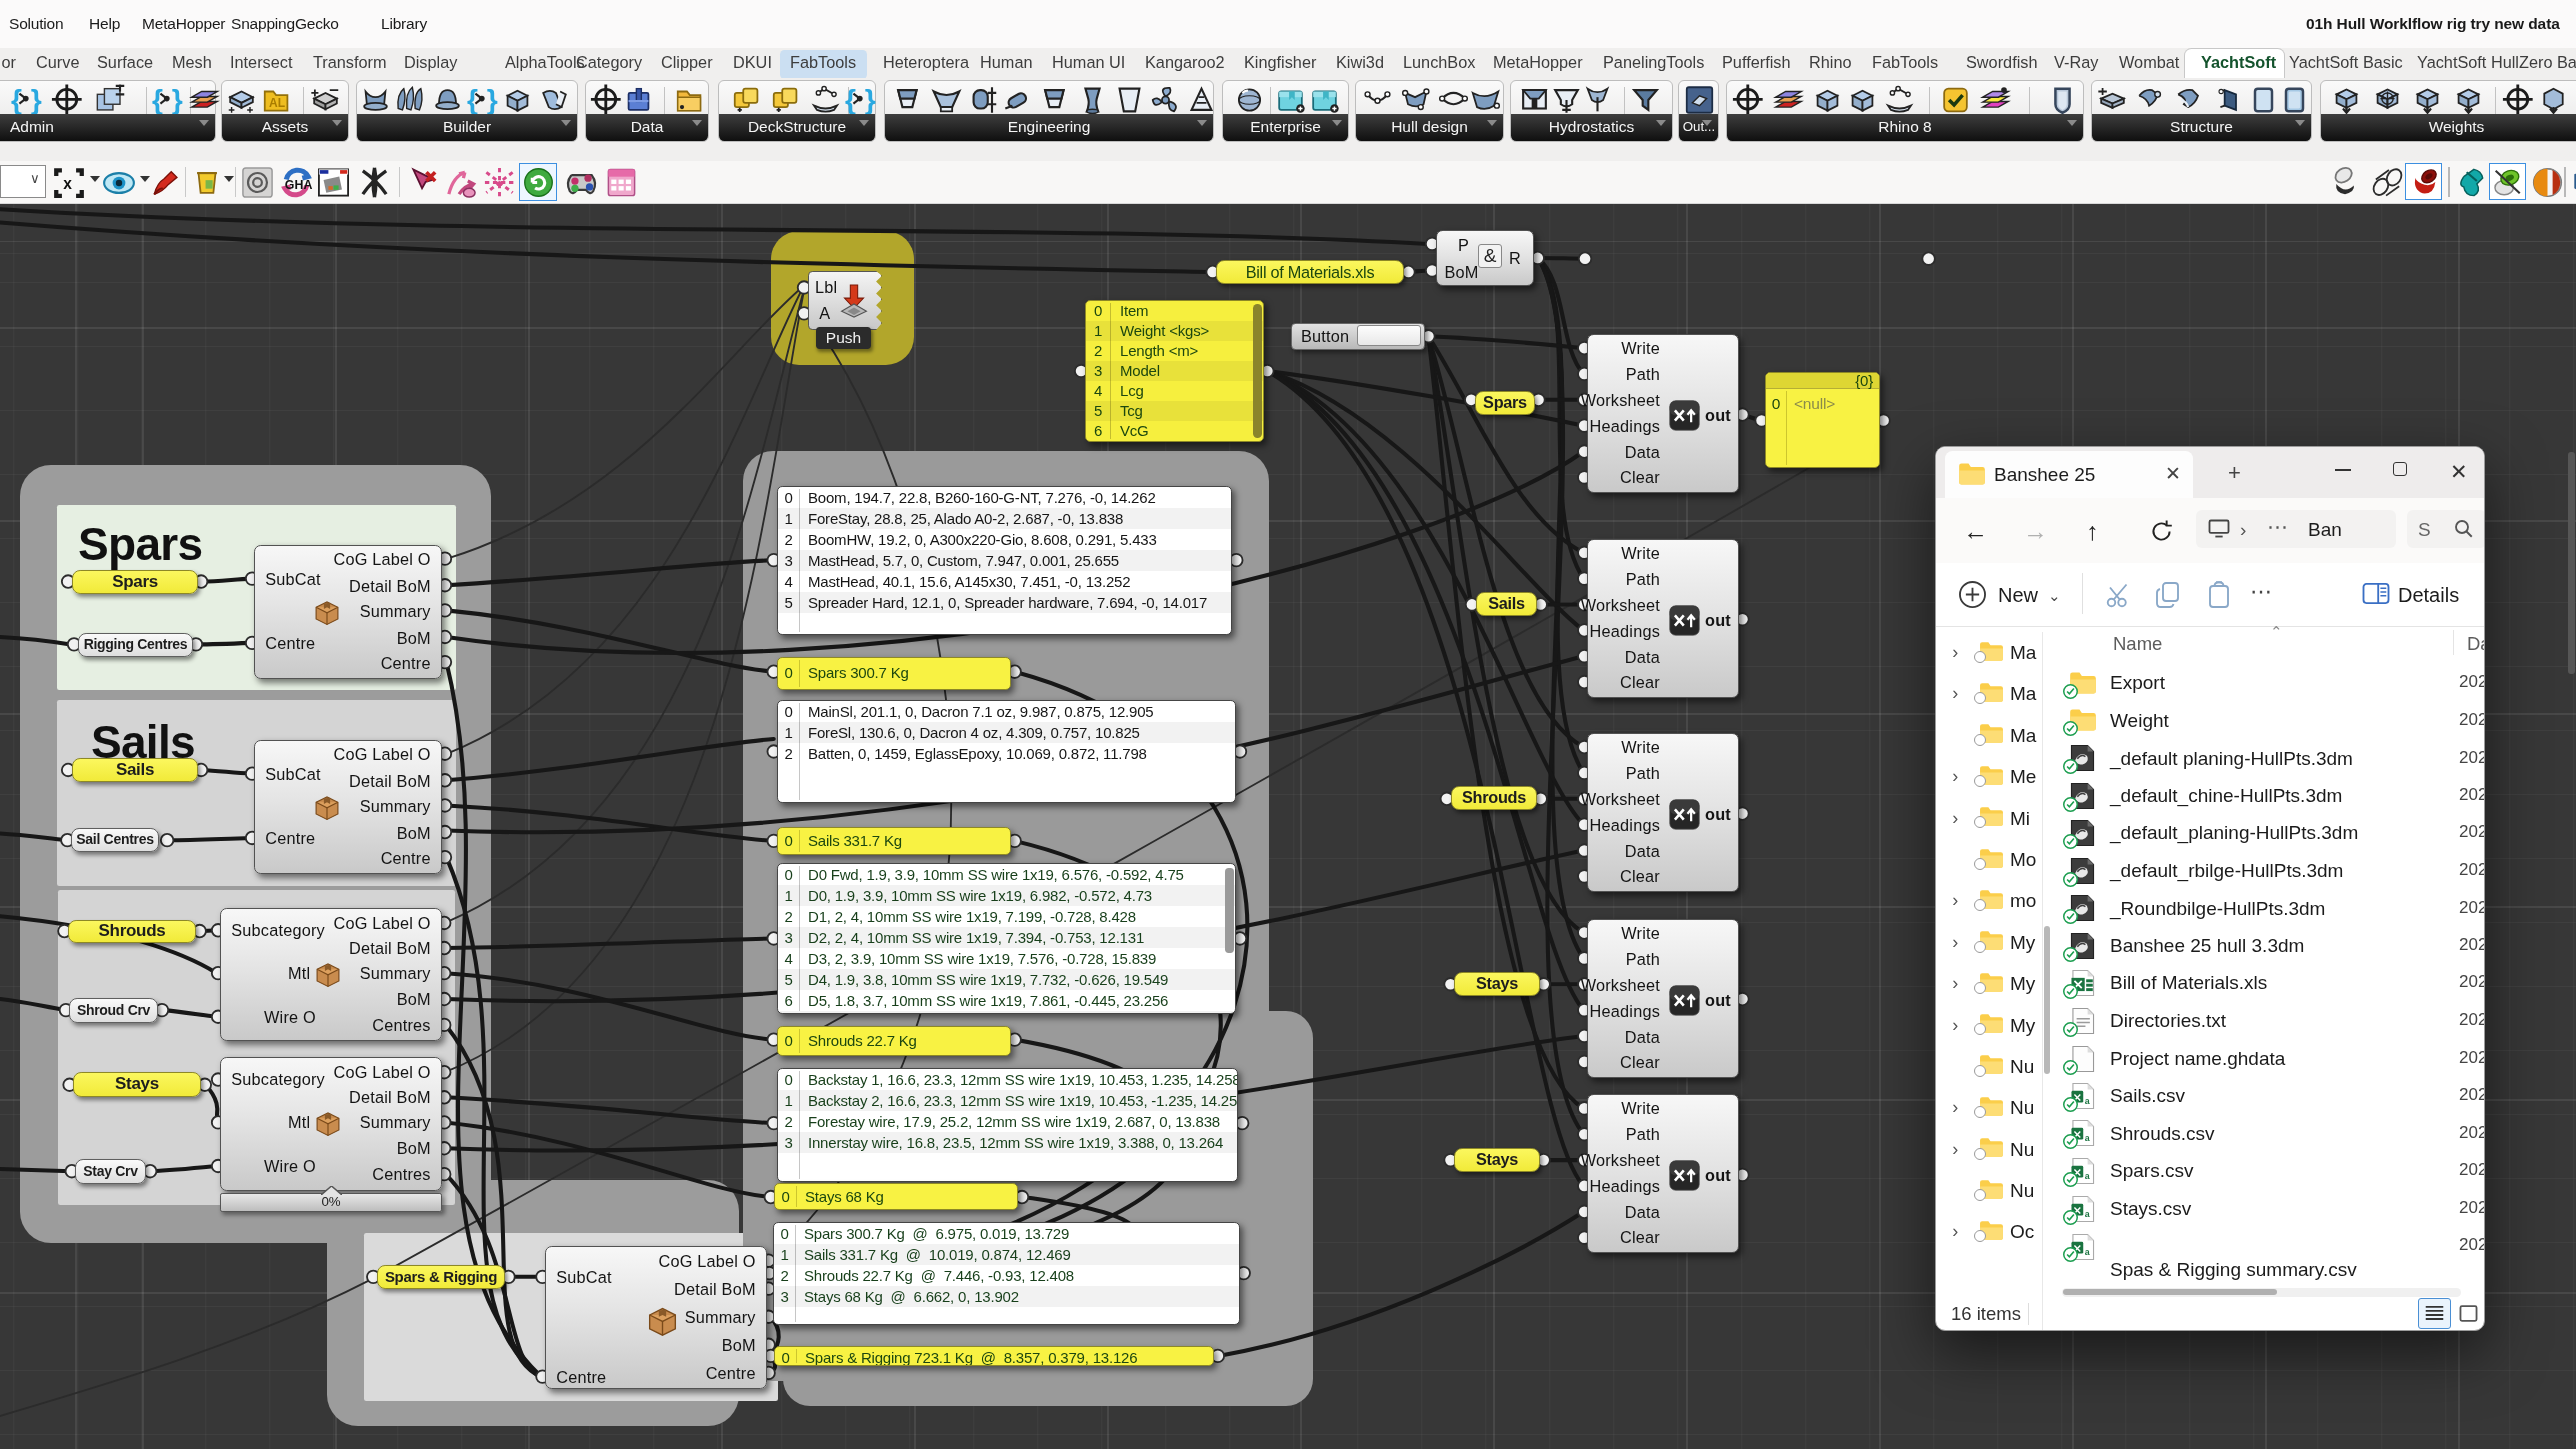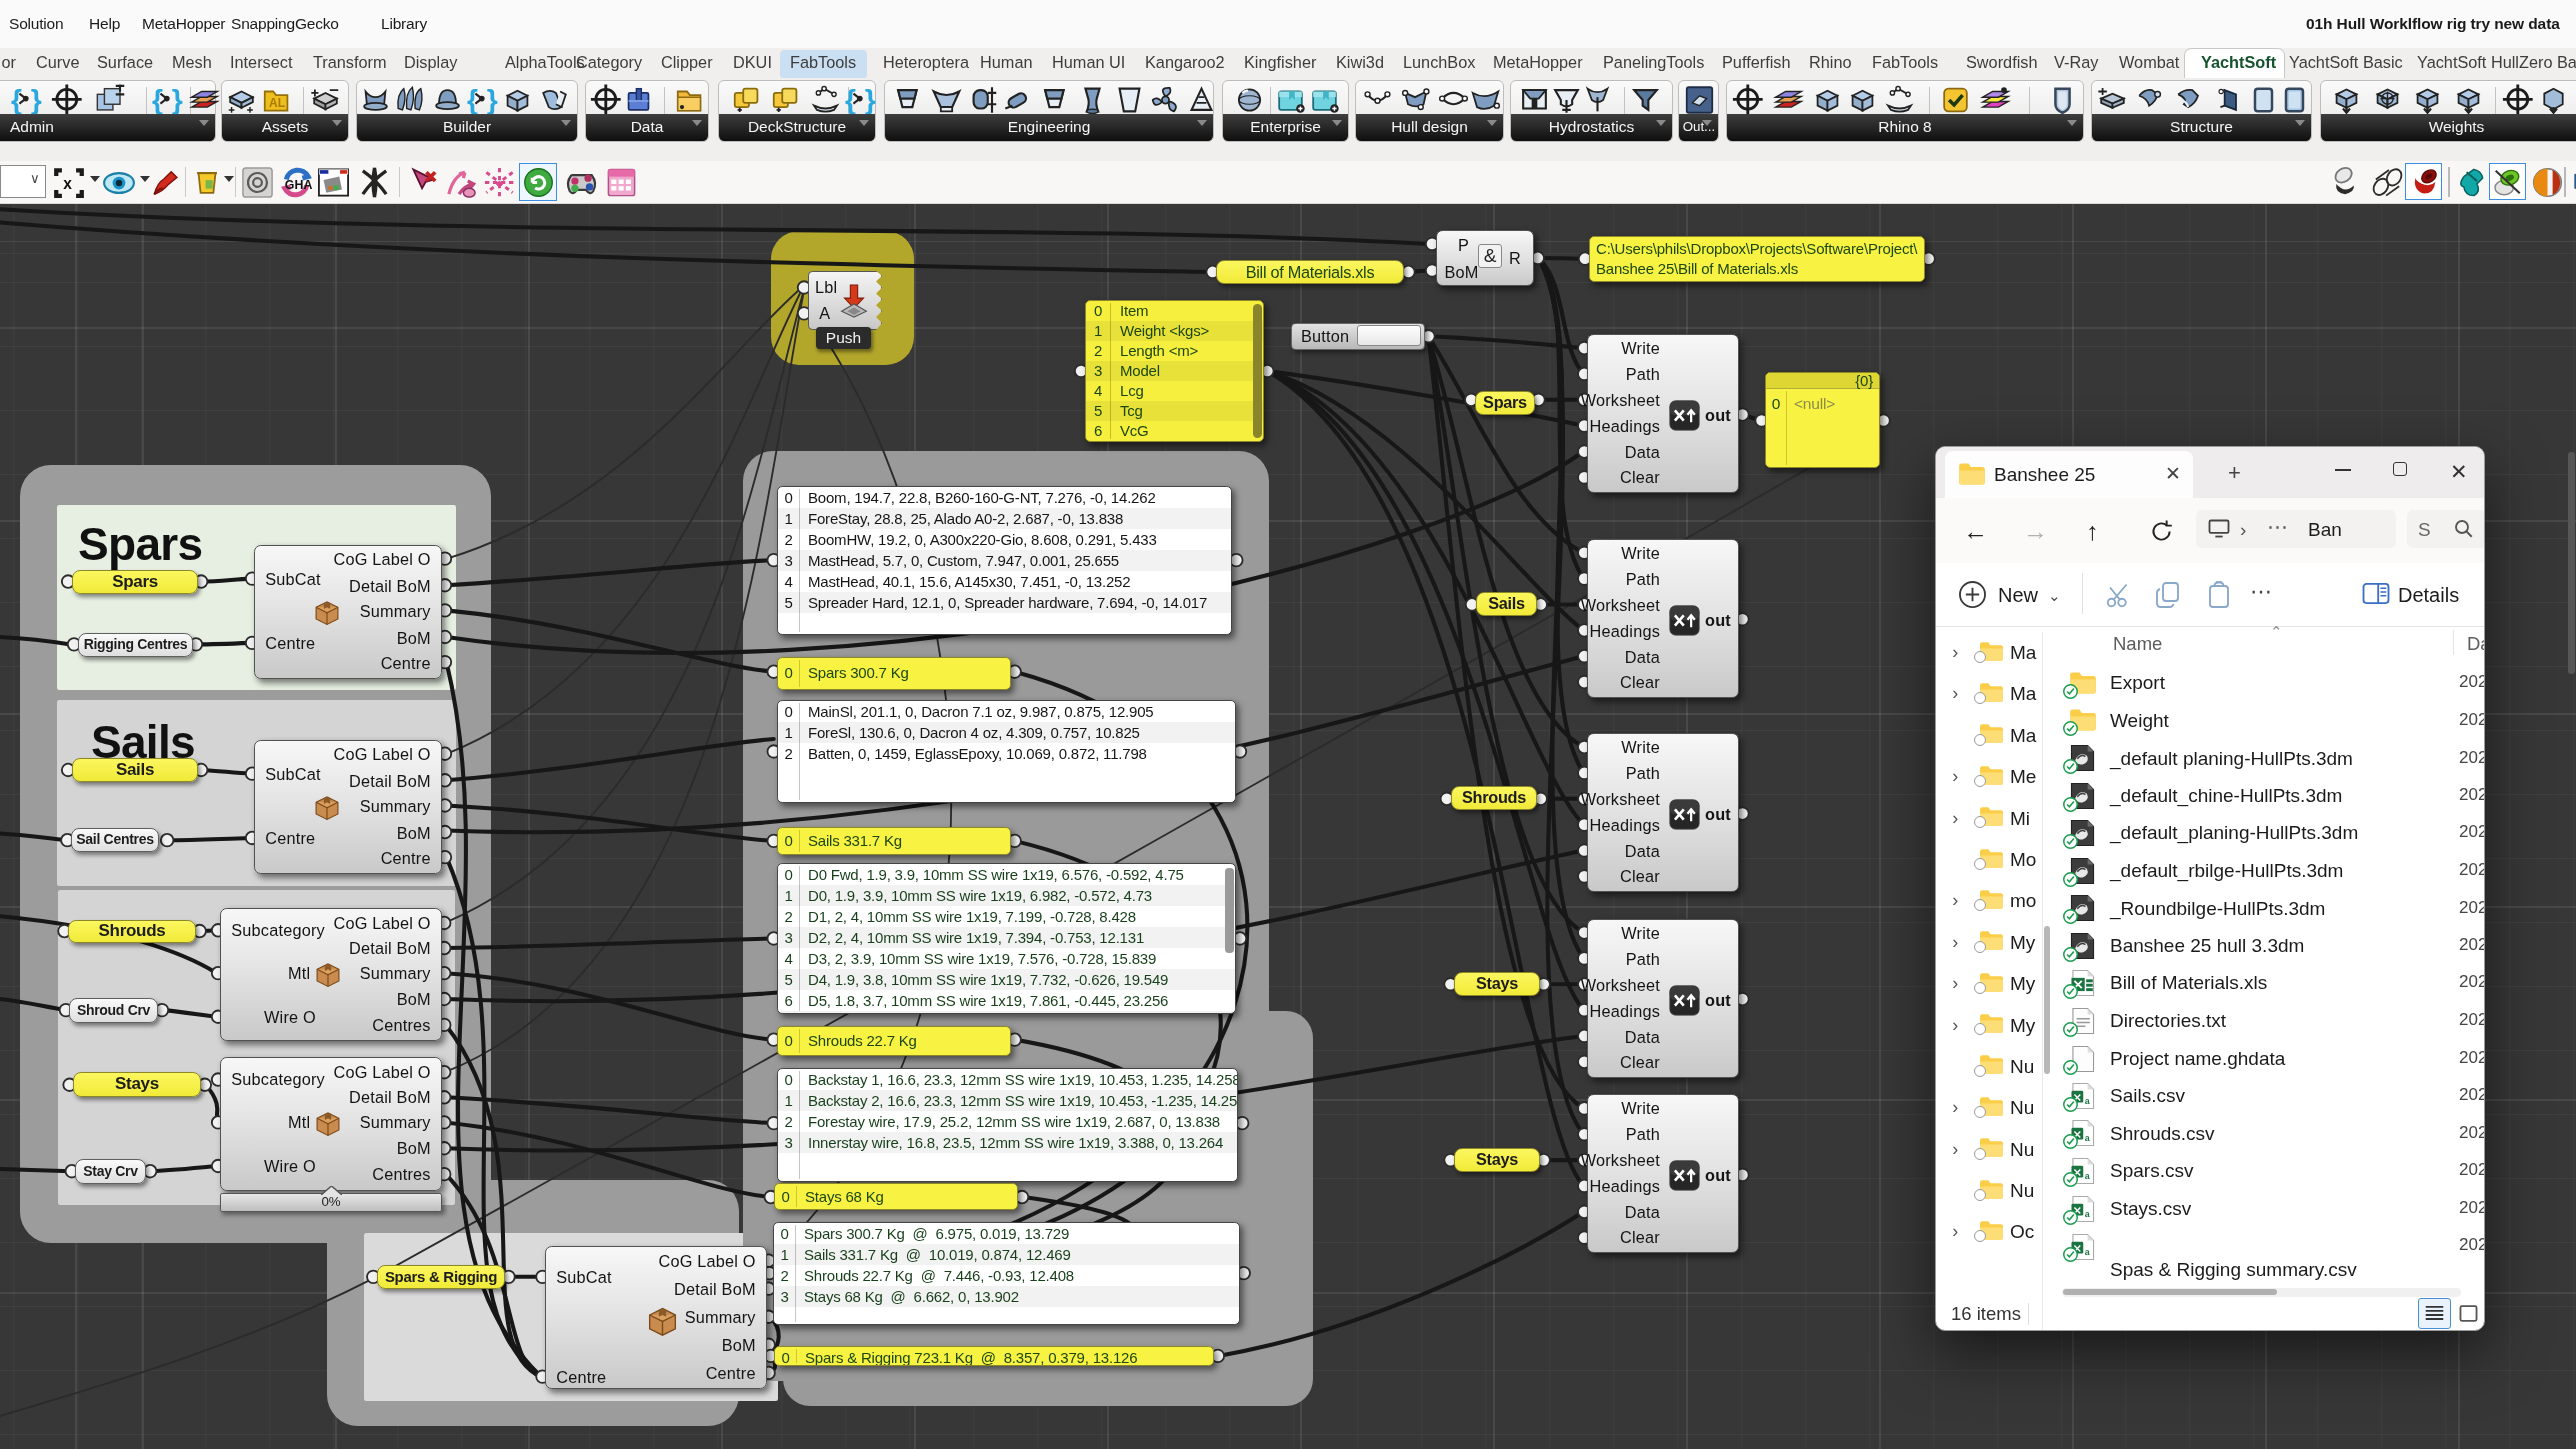--- a/index.html
+++ b/index.html
@@ -1145,23 +1145,20 @@
         <div class="prow"><span class="pidx">0</span>Spars 300.7 Kg &nbsp;@&nbsp; 6.975, 0.019, 13.729</div>
         <div class="prow"><span class="pidx">1</span>Sails 331.7 Kg &nbsp;@&nbsp; 10.019, 0.874, 12.469</div>
         <div class="prow"><span class="pidx">2</span>Shrouds 22.7 Kg &nbsp;@&nbsp; 7.446, -0.93, 12.408</div>
         <div class="prow"><span class="pidx">3</span>Stays 68 Kg &nbsp;@&nbsp; 6.662, 0, 13.902</div>
       </div>
       <div class="panel ypanel" style="left:774px;top:1142px;width:440px;height:20px;padding-top:0px">
         <div class="pline"></div>
         <div class="prow"><span class="pidx">0</span>Spars &amp; Rigging 723.1 Kg &nbsp;@&nbsp; 8.357, 0.379, 13.126</div>
       </div>
       <div class="pill" style="left:1216px;top:56px;width:188px;height:24.4px;line-height:22px;font-size:16.3px;font-weight:400;color:#1c470f">Bill of Materials.xls</div>
-      <div class="panel ypanel" style="left:1589px;top:32px;width:336px;height:46px;font-size:15px">
-        <div style="padding:2.2px 0 0 6px;line-height:20px;white-space:nowrap">C:\Users\phils\Dropbox\Projects\Software\Project\<br>Banshee 25\Bill of Materials.xls</div>
-      </div>
       <div class="panel ypanel" style="left:1085px;top:96px;width:179px;height:142px;background:#f6ef3e">
         <div class="pline" style="left:24.4px;background:#c4bd2e"></div>
         <div class="prow" style="height:20px;line-height:20px;padding-left:34px"><span class="pidx" style="width:24.4px">0</span>Item</div>
         <div class="prow" style="height:20px;line-height:20px;padding-left:34px"><span class="pidx" style="width:24.4px">1</span>Weight &lt;kgs&gt;</div>
         <div class="prow" style="height:20px;line-height:20px;padding-left:34px"><span class="pidx" style="width:24.4px">2</span>Length &lt;m&gt;</div>
         <div class="prow" style="height:20px;line-height:20px;padding-left:34px"><span class="pidx" style="width:24.4px">3</span>Model</div>
         <div class="prow" style="height:20px;line-height:20px;padding-left:34px"><span class="pidx" style="width:24.4px">4</span>Lcg</div>
         <div class="prow" style="height:20px;line-height:20px;padding-left:34px"><span class="pidx" style="width:24.4px">5</span>Tcg</div>
         <div class="prow" style="height:20px;line-height:20px;padding-left:34px"><span class="pidx" style="width:24.4px">6</span>VcG</div>
         <span class="abs" style="right:1.5px;top:3px;width:9px;height:134px;background:#8a842b;border-radius:4.4px"></span>

